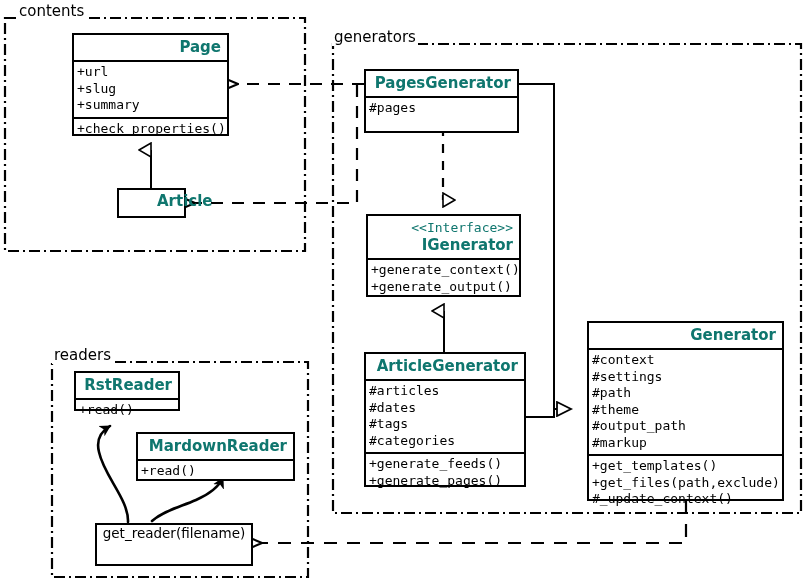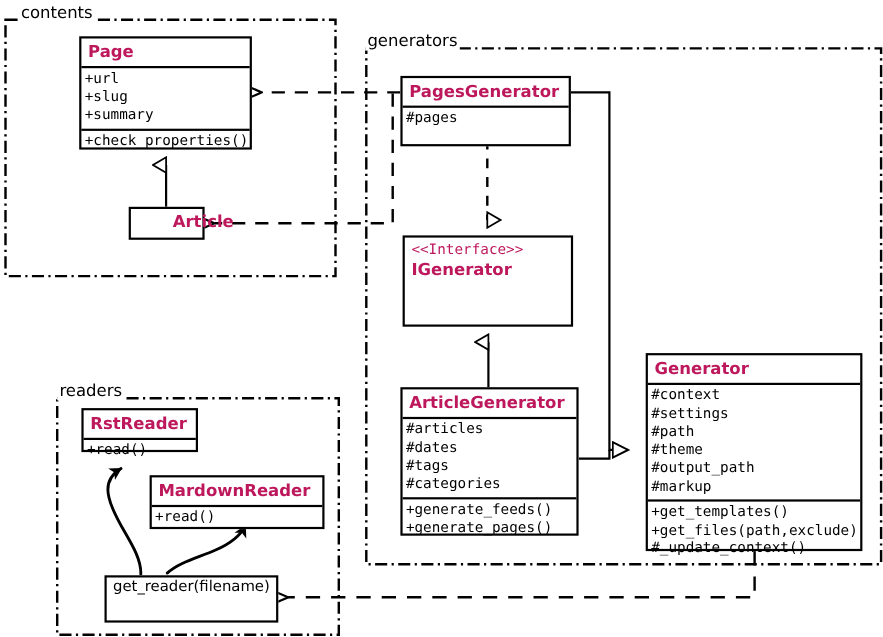--- a/index.html
+++ b/index.html
@@ -26,26 +26,26 @@
   
   .uml-class {
     position: absolute;
     box-sizing: border-box;
     border: 2px solid #000000;
     background: #ffffff;
     z-index: 5;
   }
   .uml-name {
     box-sizing: border-box;
-    text-align: left;
+    text-align: right;
     font-weight: bold;
     font-size: 15px;
     font-family: "DejaVu Sans", sans-serif;
     padding: 3px 6px 4px 6px;
-    color: #be185d;
+    color: #0f766e;
     white-space: nowrap;
   }
   .uml-stereotype {
     display: block;
     font-weight: normal;
     font-size: 13px;
     font-family: "DejaVu Sans Mono", monospace;
     padding-bottom: 1px;
   }
   .uml-compartment {
@@ -181,20 +181,24 @@
     <div class="uml-compartment">
       <div class="uml-member">#pages</div>
     </div>
   </div>
 
   <div class="uml-class" style="left:366px; top:214px; width:155px; height:83px;">
     <div class="uml-name" style="padding-top:4px;">
       <span class="uml-stereotype">&lt;&lt;Interface&gt;&gt;</span>
       <span>IGenerator</span>
     </div>
+    <div class="uml-compartment">
+      <div class="uml-member">+generate_context()</div>
+      <div class="uml-member">+generate_output()</div>
+    </div>
   </div>
 
   <div class="uml-class" style="left:364px; top:352px; width:162px; height:135px;">
     <div class="uml-name">ArticleGenerator</div>
     <div class="uml-compartment">
       <div class="uml-member">#articles</div>
       <div class="uml-member">#dates</div>
       <div class="uml-member">#tags</div>
       <div class="uml-member">#categories</div>
     </div>

